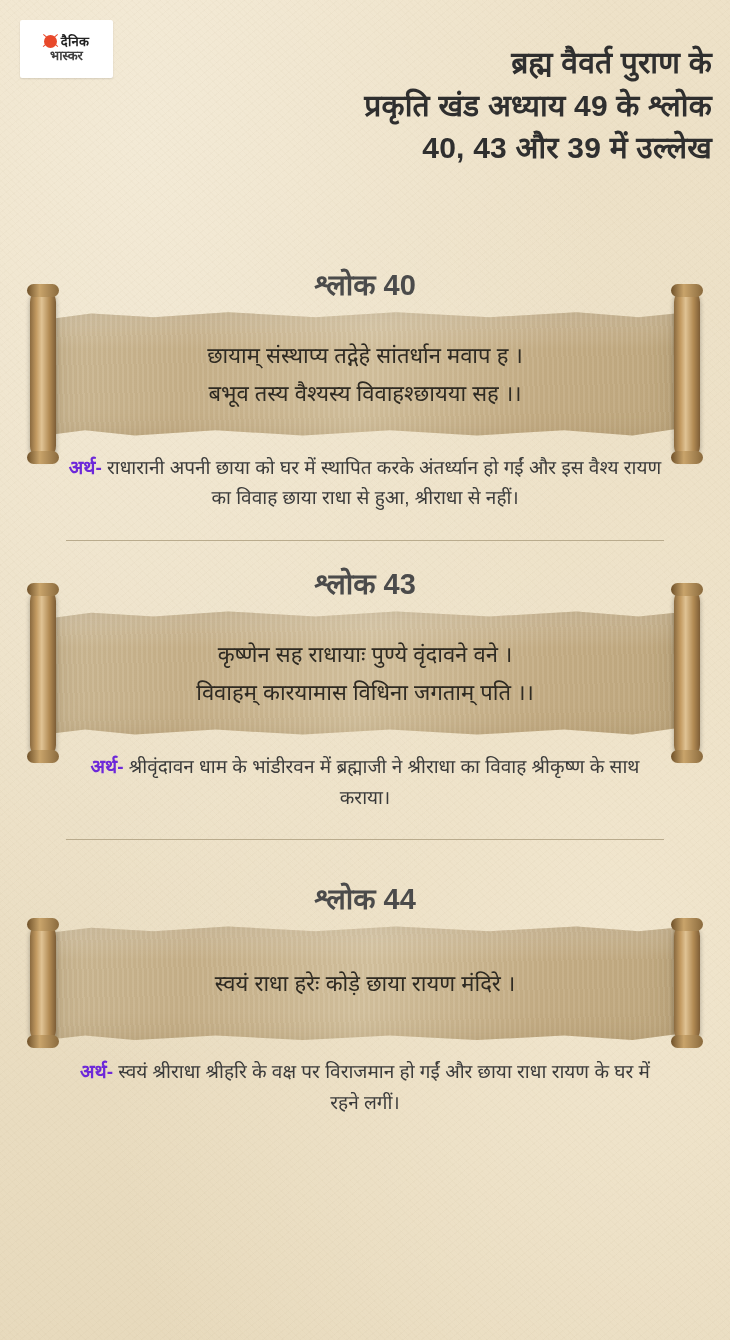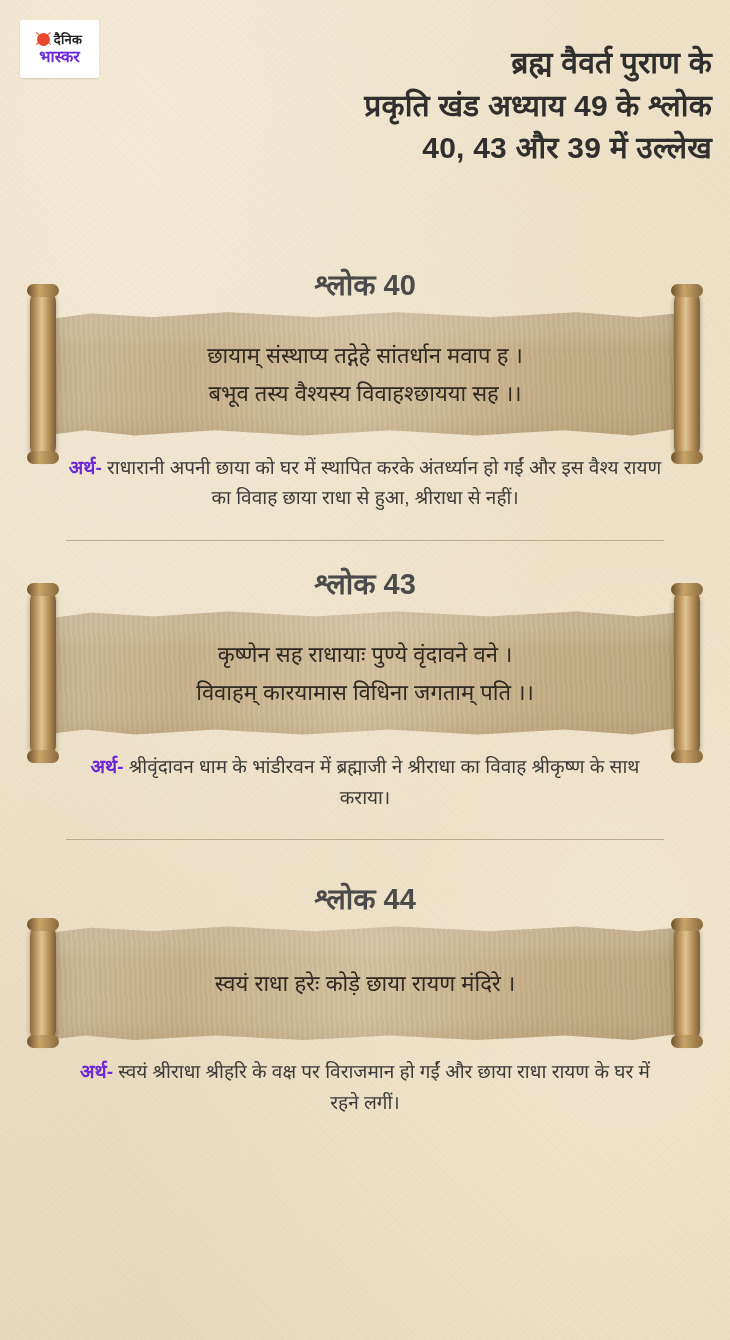--- a/index.html
+++ b/index.html
@@ -23,21 +23,21 @@
       repeating-linear-gradient(45deg, rgba(180,160,120,0.035) 0px, rgba(180,160,120,0.035) 1px, transparent 1px, transparent 4px),
       repeating-linear-gradient(-40deg, rgba(150,130,95,0.03) 0px, rgba(150,130,95,0.03) 1px, transparent 1px, transparent 6px);
     pointer-events: none;
   }
 
   
   .logo {
     position: absolute;
     left: 20px;
     top: 20px;
-    width: 79px;
+    width: 93px;
     height: 58px;
     background: #ffffff;
     border-radius: 2px;
     display: flex;
     align-items: center;
     justify-content: center;
     flex-direction: column;
     box-shadow: 0 1px 2px rgba(0,0,0,0.12);
   }
   .logo-mark {
@@ -62,23 +62,23 @@
   }
   .logo-sun::after { transform: rotate(-40deg); }
   .logo-name-hi {
     font-size: 13px;
     font-weight: bold;
     color: #222;
     letter-spacing: .3px;
     line-height: 1.05;
   }
   .logo-sub {
-    font-size: 16px;
-    font-weight: bold;
-    color: #6d28d9;
+    font-size: 13px;
+    font-weight: bold;
+    color: #404040;
     line-height: 1.1;
     margin-top: 1px;
   }
 
   
   .header {
     position: absolute;
     left: 120px;
     right: 18px;
     top: 24px;

